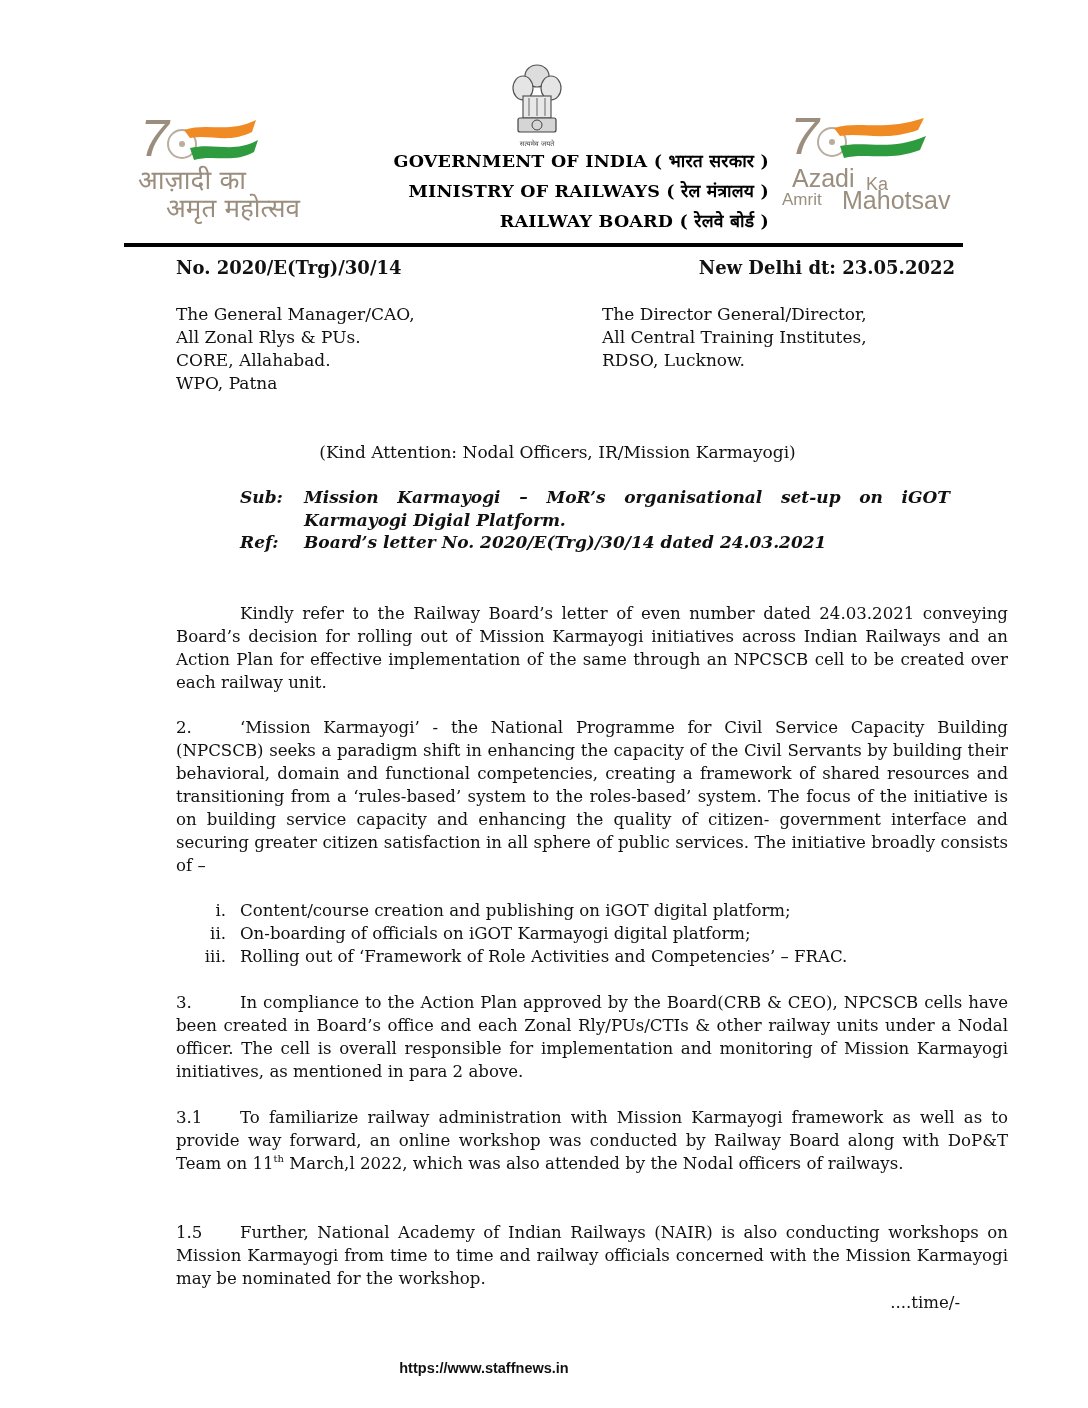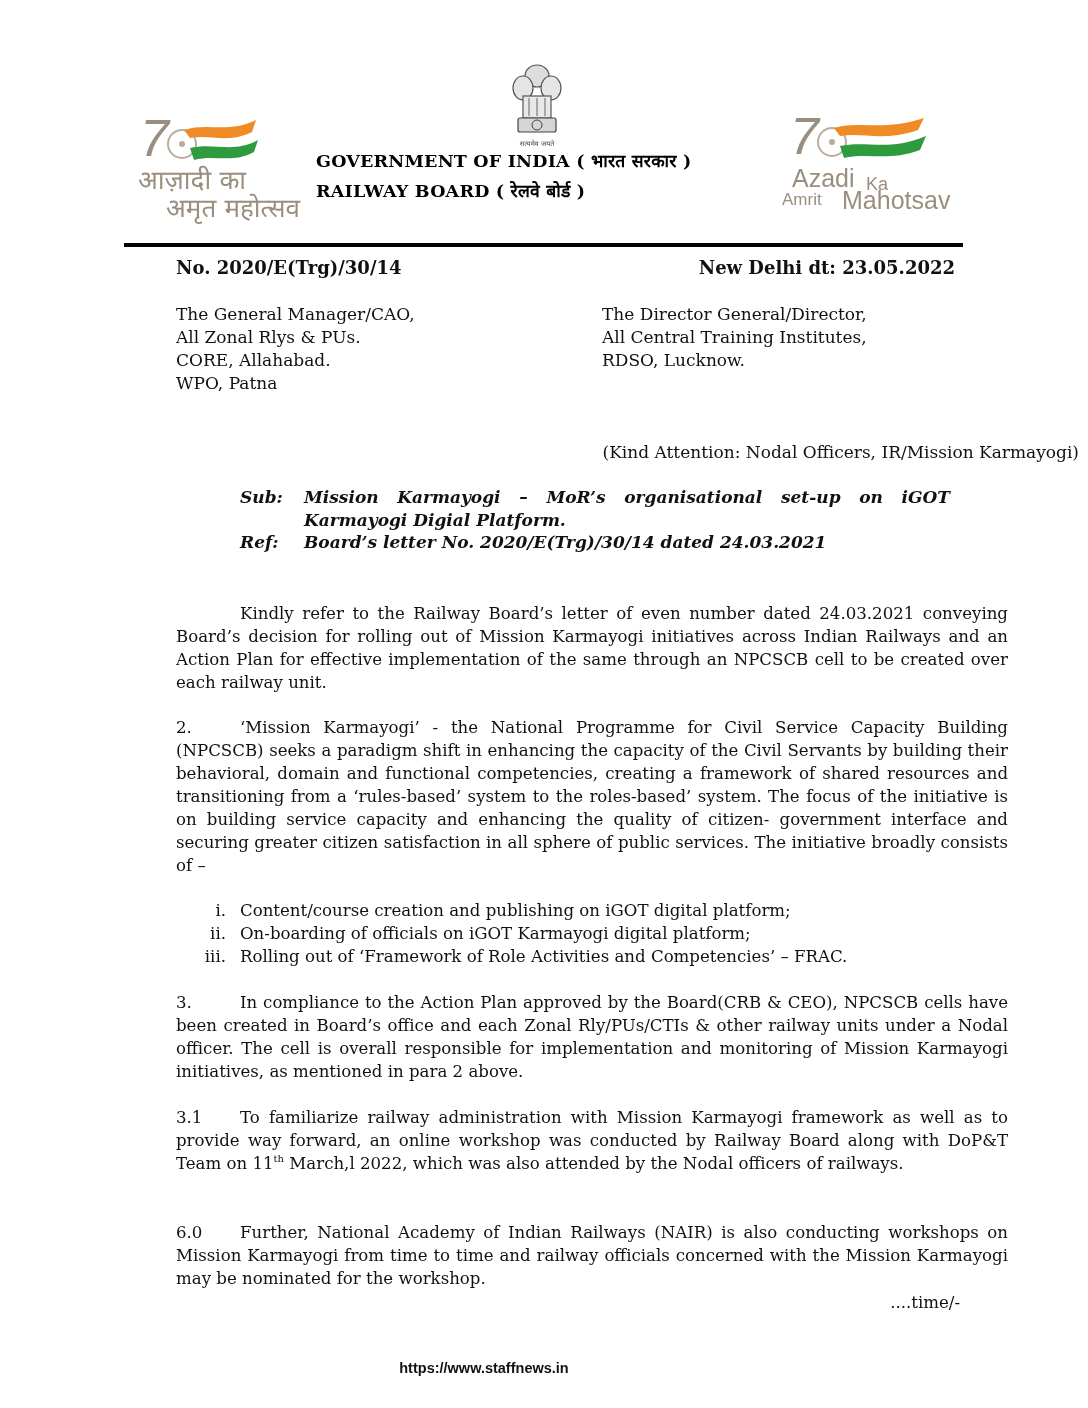--- a/index.html
+++ b/index.html
@@ -45,23 +45,23 @@
       white-space: nowrap;
     }
     .logo-text-en {
       position: absolute;
       font-family: "Liberation Sans", sans-serif;
       color: #9b8e7e;
       white-space: nowrap;
     }
     .hdr-lines {
       position: absolute;
-      left: 316px; top: 146px;
+      left: 289px; top: 146px;
       width: 480px;
-      text-align: left;
+      text-align: right;
       font-family: "DejaVu Serif", serif;
       font-weight: bold;
       font-size: 17.5px;
       line-height: 30px;
       letter-spacing: 0.2px;
       color: #000;
     }
     .hdr-lines div { white-space: nowrap; }
     .hdr-rule {
       position: absolute;
@@ -84,22 +84,22 @@
       font-weight: bold;
     }
     .ref-date {
       right: 133px; top: 256px;
       font-size: 18px;
       font-weight: bold;
     }
     .addr-left { left: 128px; top: 303px; }
     .addr-right { left: 554px; top: 303px; }
     .attention {
-      left: 12px; width: 1019px; top: 441px;
-      text-align: right;
+      left: 0; width: 1019px; top: 441px;
+      text-align: center;
     }
     .subref {
       left: 192px; top: 486px;
       width: 710px;
       font-weight: bold;
       font-style: italic;
       font-size: 17px;
       line-height: 22.5px;
     }
     .subref .row { display: flex; }
@@ -175,20 +175,21 @@
       <path d="M64 38 C90 32, 112 44, 150 28 L144 42 C112 54, 90 44, 68 50 Z" fill="#2e9b3e"></path>
     </svg>
     <div class="logo-text-en" style="left:16px; top:56px; font-size:25px;">Azadi</div>
     <div class="logo-text-en" style="left:90px; top:66px; font-size:18px;">Ka</div>
     <div class="logo-text-en" style="left:6px; top:82px; font-size:17px;">Amrit</div>
     <div class="logo-text-en" style="left:66px; top:78px; font-size:25px;">Mahotsav</div>
   </div>
 
   <div class="hdr-lines">
     <div>GOVERNMENT OF INDIA ( भारत सरकार )</div>
+    <div>MINISTRY OF RAILWAYS ( रेल मंत्रालय )</div>
     <div>RAILWAY BOARD ( रेलवे  बोर्ड )</div>
   </div>
   <div class="hdr-rule"></div>
 
   <div class="txt ref-no">No. 2020/E(Trg)/30/14</div>
   <div class="txt ref-date">New Delhi dt: 23.05.2022</div>
 
   <div class="txt addr-left">
     <div>The General Manager/CAO,</div>
     <div>All Zonal Rlys &amp; PUs.</div>
@@ -230,19 +231,19 @@
     <div class="li">
       <span class="rn">iii.</span>
       <span>Rolling out of ‘Framework of Role Activities and Competencies’ – FRAC.</span>
     </div>
   </div>
 
   <div class="txt para p3"><span class="num">3.</span><span>In compliance to the Action Plan approved by the Board(CRB &amp; CEO), NPCSCB cells have been created in Board’s office and each Zonal Rly/PUs/CTIs &amp; other railway units under a Nodal officer. The cell is overall responsible for implementation and monitoring of Mission Karmayogi initiatives, as mentioned in para 2 above.</span></div>
 
   <div class="txt para p31"><span class="num">3.1</span><span>To familiarize railway administration with Mission Karmayogi framework as well as to provide way forward, an online workshop was conducted by Railway Board along with DoP&amp;T Team on 11</span><sup>th</sup><span> March,l 2022, which was also attended by the Nodal officers of railways.</span></div>
 
-  <div class="txt para p32"><span class="num">6.0</span><span>Further, National Academy of Indian Railways (NAIR) is also conducting workshops on Mission Karmayogi from time to time and railway officials concerned with the Mission Karmayogi may be nominated for the workshop.</span></div>
+  <div class="txt para p32"><span class="num">1.5</span><span>Further, National Academy of Indian Railways (NAIR) is also conducting workshops on Mission Karmayogi from time to time and railway officials concerned with the Mission Karmayogi may be nominated for the workshop.</span></div>
 
   <div class="txt contd">....time/-</div>
 
   <div class="footer-url">https://www.staffnews.in</div>
 
 </div>
 
 </body></html>

